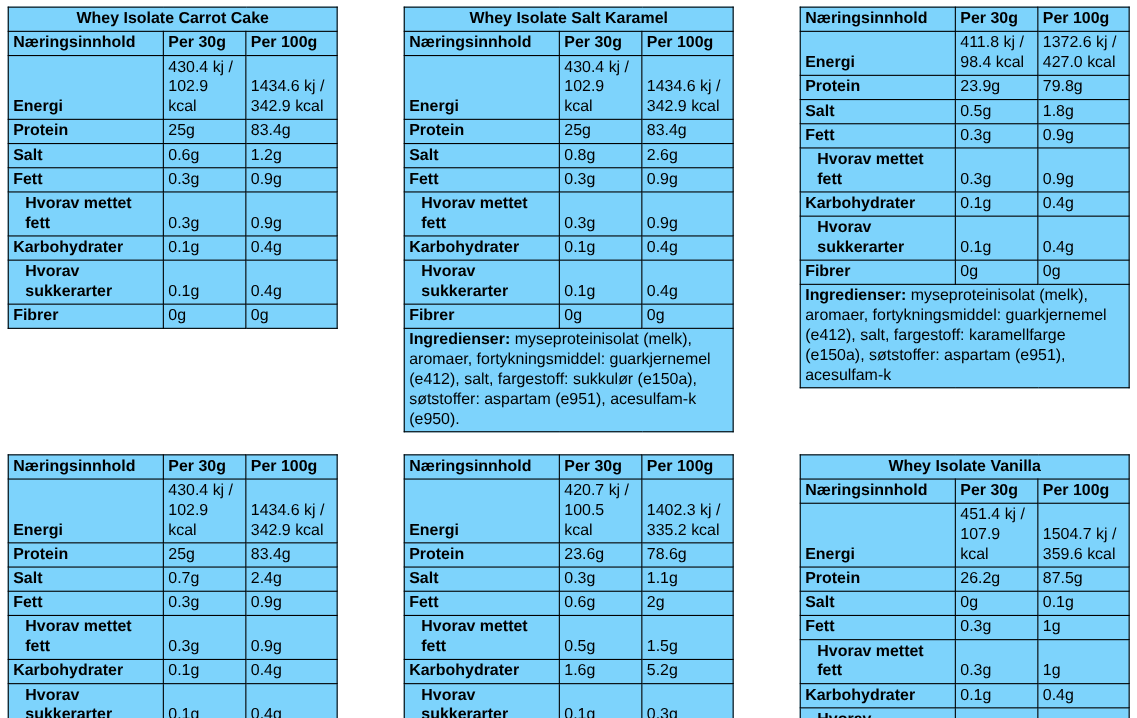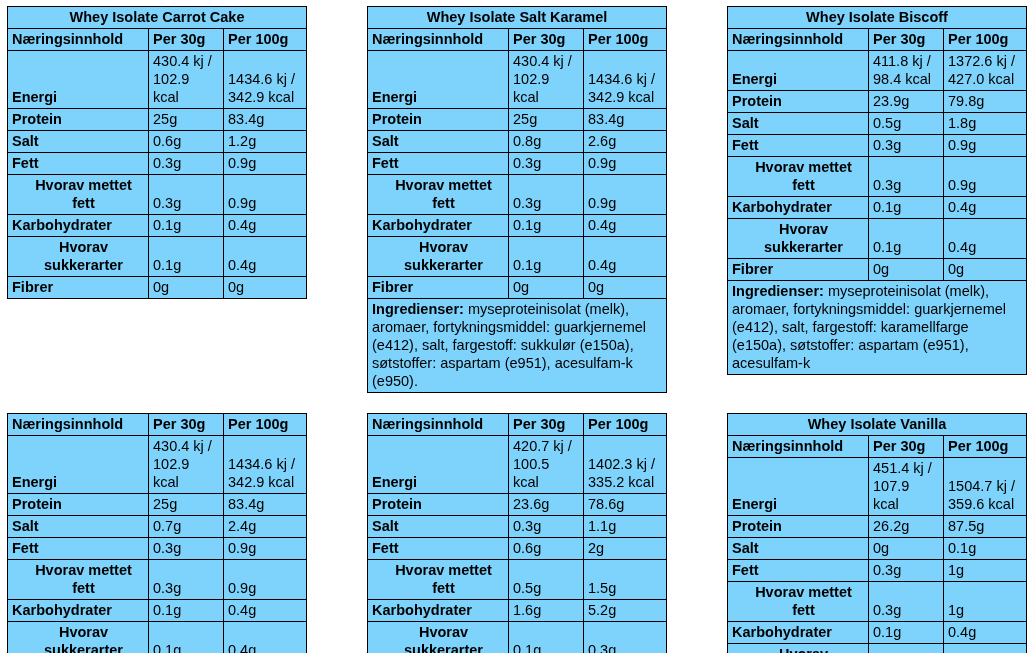--- a/index.html
+++ b/index.html
@@ -36,21 +36,21 @@
     overflow: hidden;
   }
   td.title {
     text-align: center;
     font-weight: bold;
     padding-top: 2px;
     padding-bottom: 2px;
   }
   .b { font-weight: bold; }
   td.label { font-weight: bold; }
-  td.label.indent { padding-left: 15px; text-align: center; }
+  td.label.indent { padding-left: 15px; }
   td.val { white-space: pre-line; }
   td.hval { font-weight: bold; }
   td.ingr {
     padding: 3px 5px 5px 5px;
     line-height: 20px;
   }
 </style>
 </head>
 <body>
 
@@ -182,23 +182,20 @@
   </table>
 
   <table class="nutri">
     <colgroup>
       <col style="width:141px">
       <col style="width:75px">
       <col style="width:83px">
     </colgroup>
     <tbody>
       <tr>
-        <td class="title" colspan="3">Whey Isolate Biscoff</td>
-      </tr>
-      <tr>
         <td class="hval">Næringsinnhold</td>
         <td class="hval">Per 30g</td>
         <td class="hval">Per 100g</td>
       </tr>
       <tr>
         <td class="label">Energi</td>
         <td class="val">411.8 kj /
 98.4 kcal</td>
         <td class="val">1372.6 kj /
 427.0 kcal</td>

